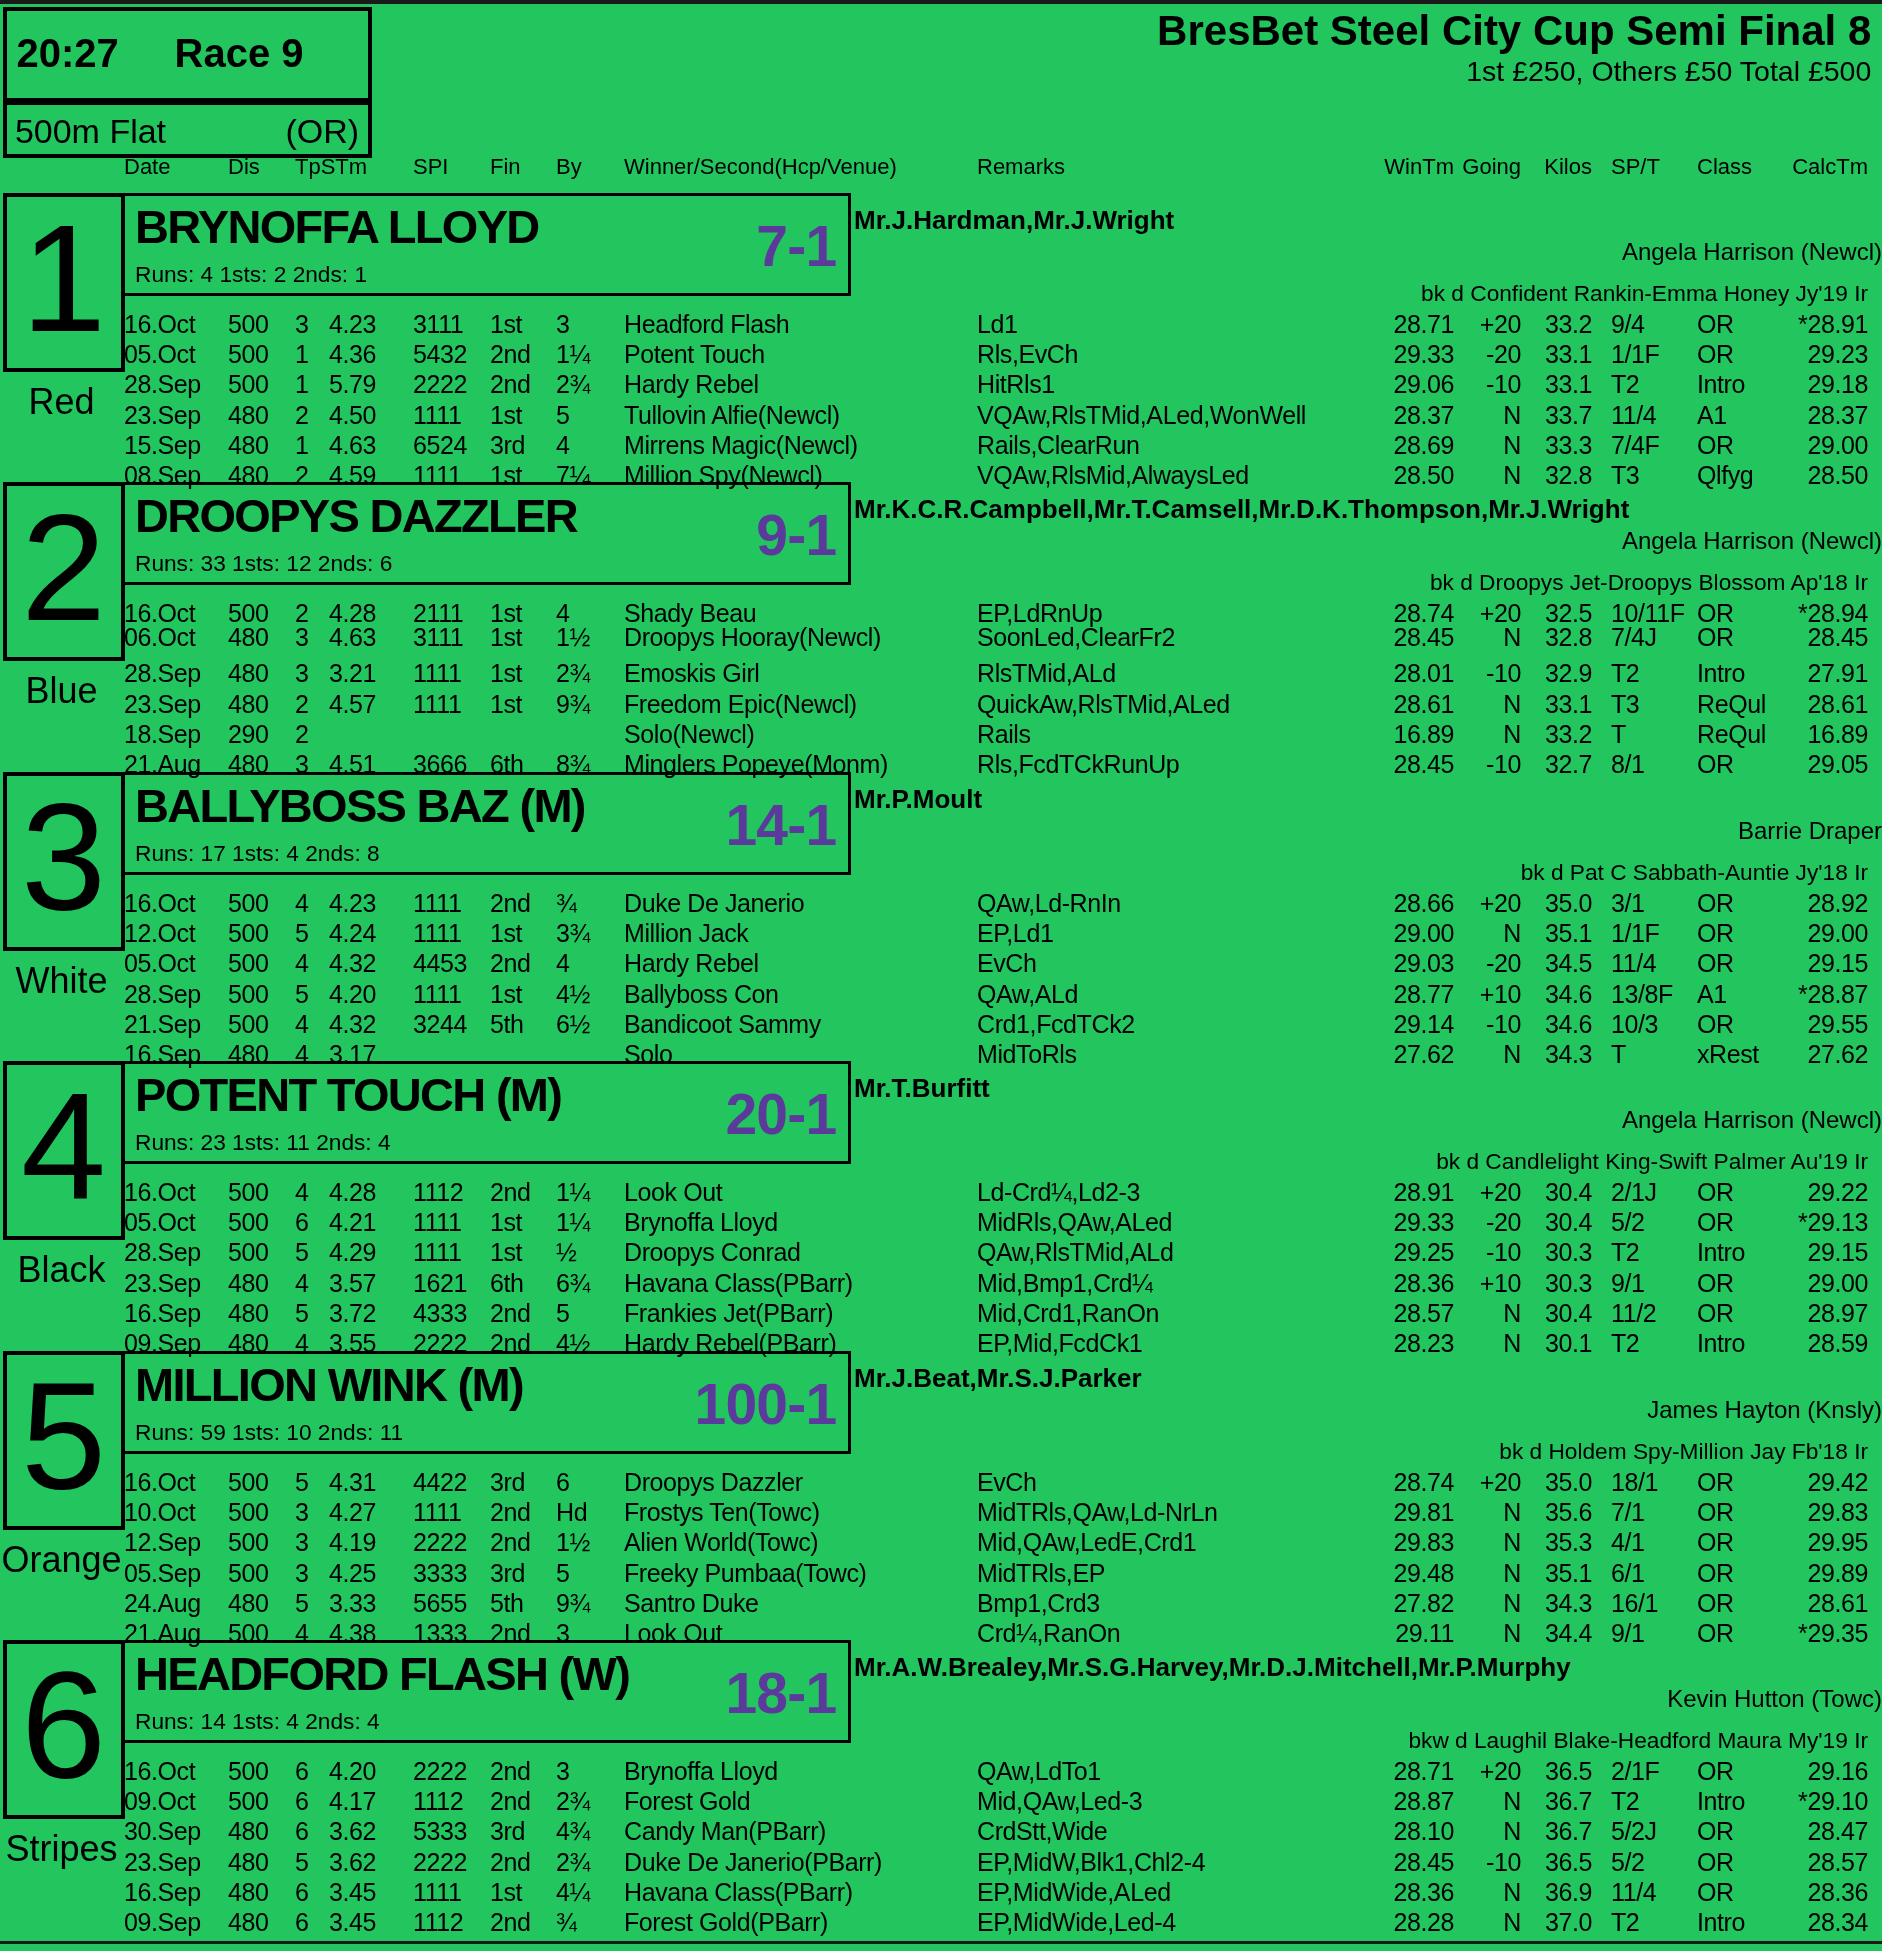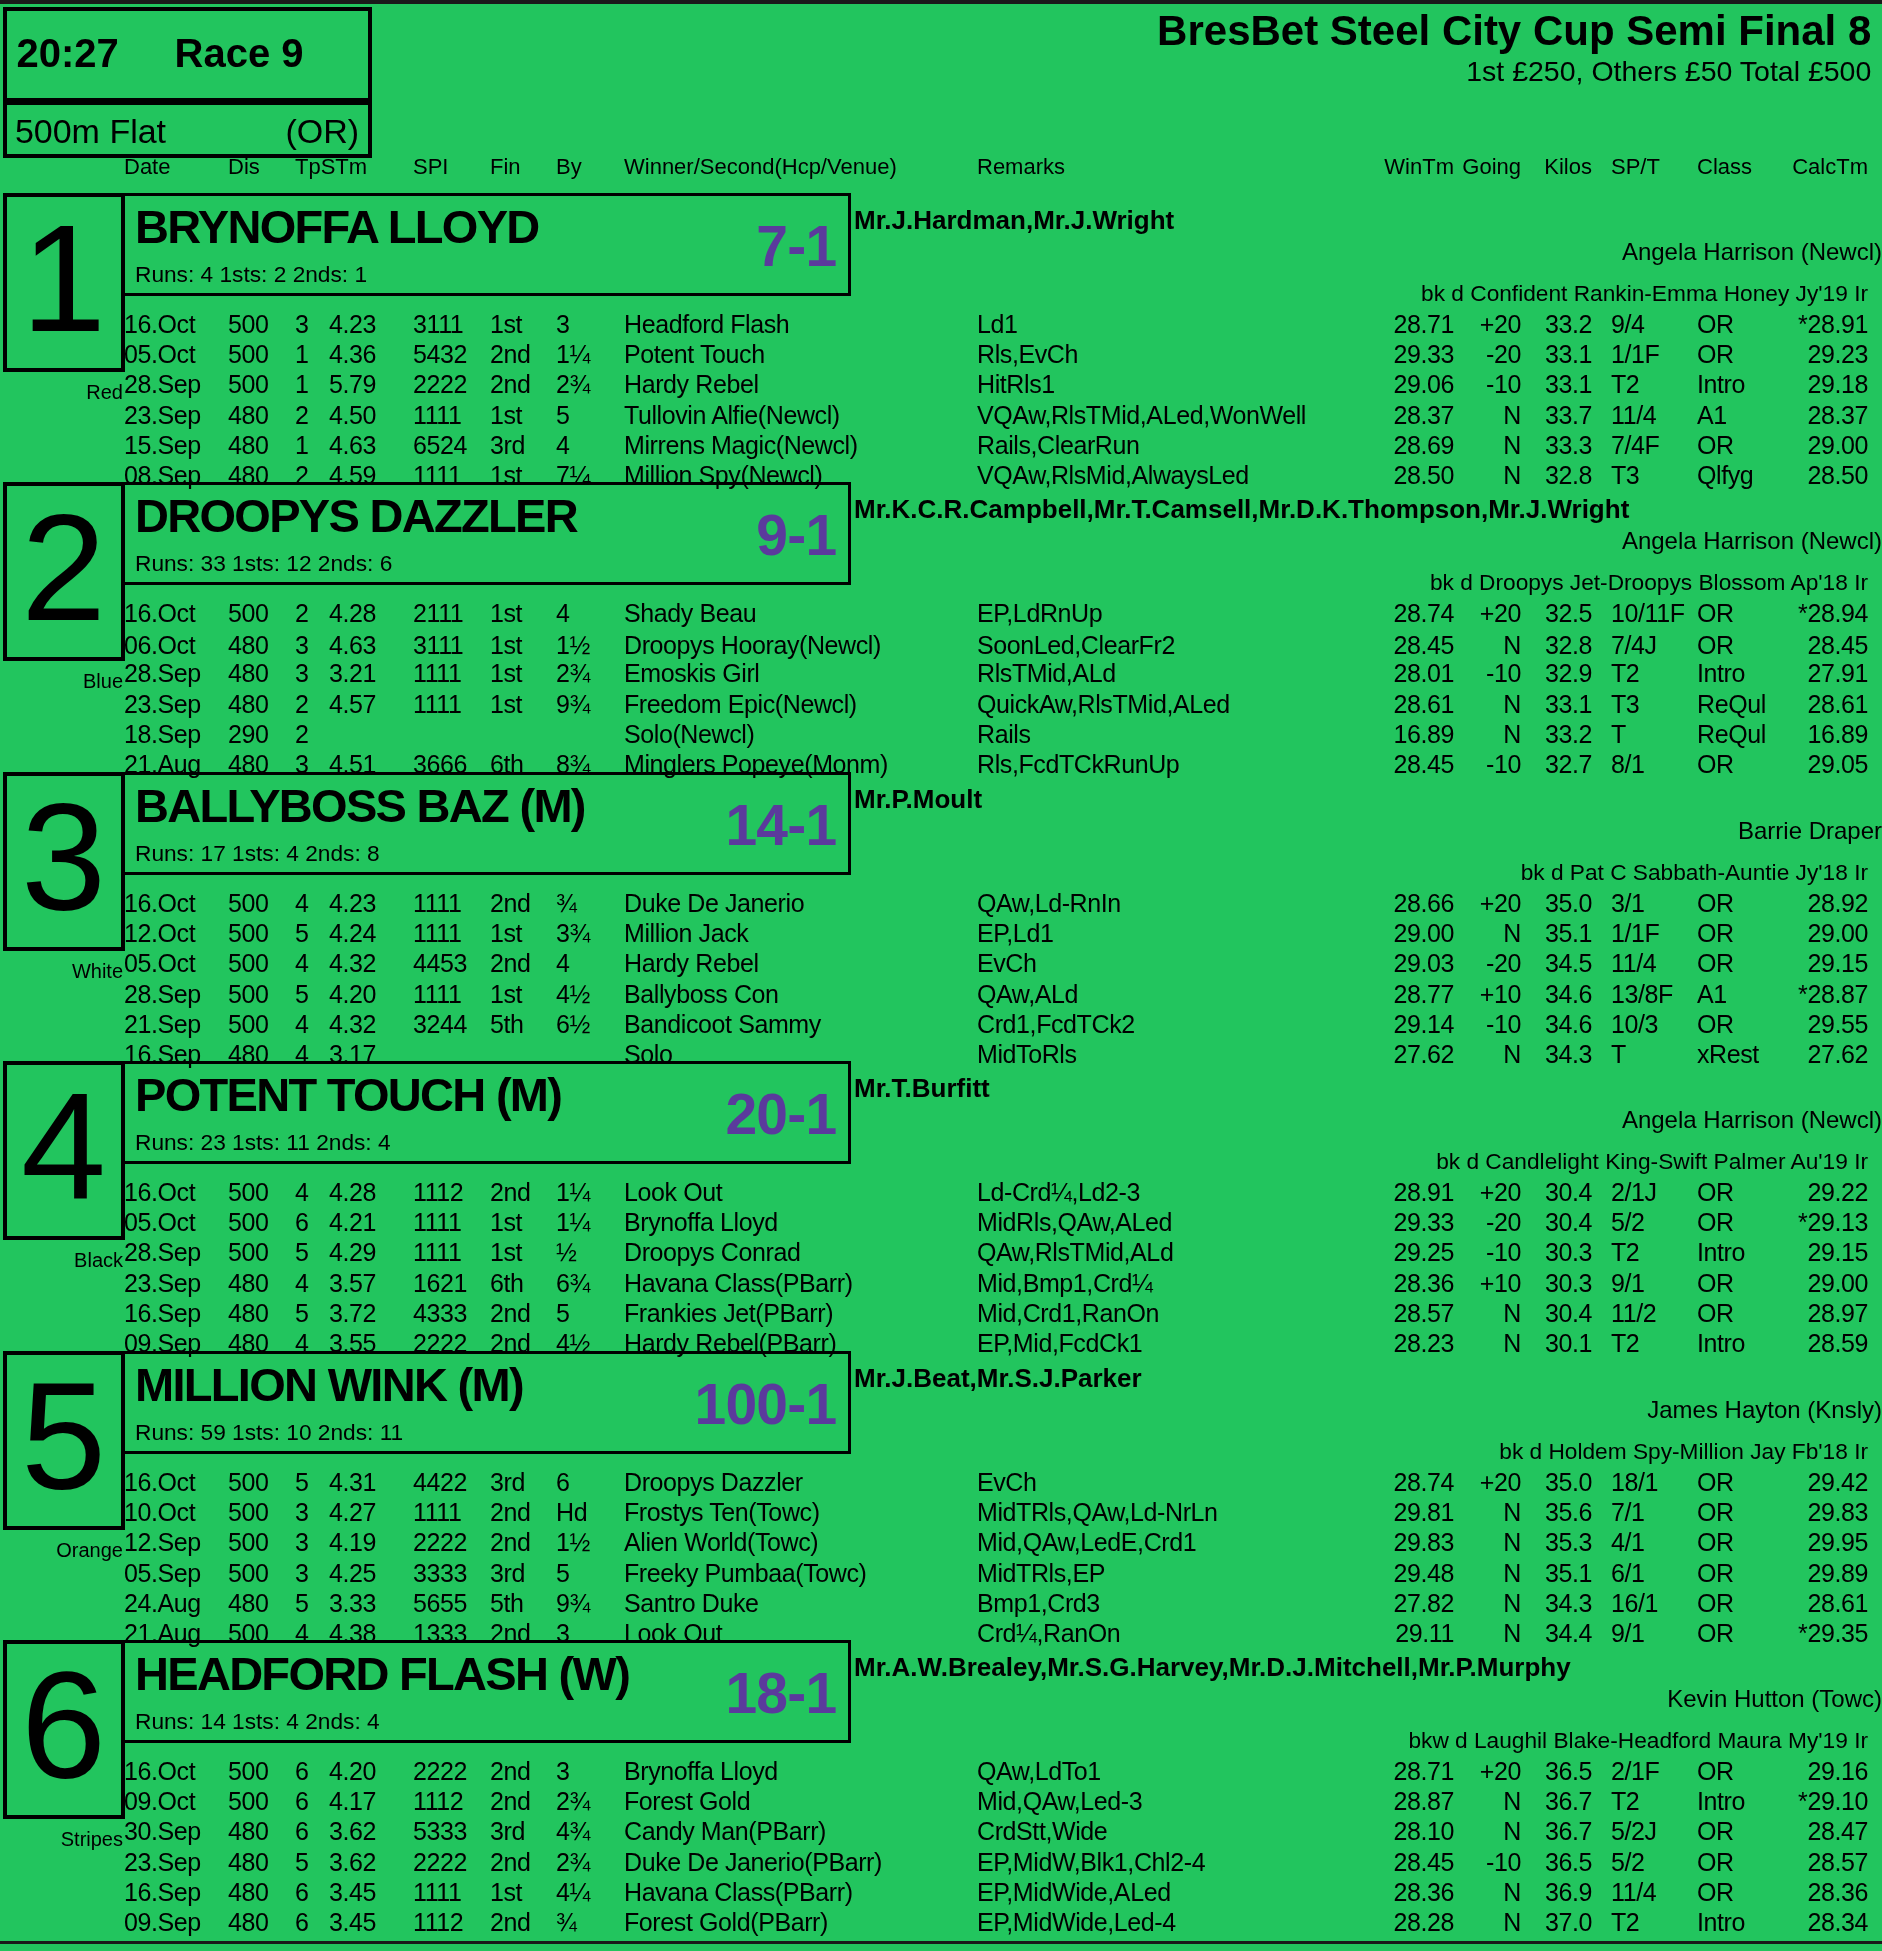--- a/index.html
+++ b/index.html
@@ -38,21 +38,21 @@
   .c-kilos{left:1529px;width:63px;text-align:right;}
   .c-spt{left:1611px;width:82px;}
   .c-class{left:1697px;width:79px;}
   .c-calctm{left:1777px;width:91px;text-align:right;}
 
   
   .runner{position:absolute;left:0;width:1883px;height:289px;}
   .trap-box{position:absolute;left:2.5px;top:0;width:114px;height:171px;border:4.2px solid #000;}
   .trap-num{position:absolute;left:0;top:-5px;width:100%;text-align:center;
             font-size:153px;line-height:171px;}
-  .trap-color{position:absolute;left:0;top:188px;width:123px;text-align:right;font-size:20px;}
+  .trap-color{position:absolute;left:0;top:188px;width:123px;text-align:center;font-size:36px;}
   .name-box{position:absolute;left:122px;top:0;width:723px;height:97px;border:3.4px solid #000;}
   .runner-name{position:absolute;left:10px;top:3.4px;font-size:47px;font-weight:bold;
                letter-spacing:-1.7px;white-space:nowrap;}
   .odds{position:absolute;right:11.7px;top:17px;font-size:57px;font-weight:bold;
         letter-spacing:-0.8px;}
   .stats{position:absolute;left:10px;bottom:5px;font-size:22.7px;}
   .owner{position:absolute;left:854px;top:11.7px;font-size:26px;font-weight:bold;white-space:nowrap;}
   .trainer{position:absolute;right:1px;top:45px;font-size:24px;font-weight:normal;white-space:nowrap;}
   .breeding{position:absolute;right:15px;top:87px;font-size:22.7px;white-space:nowrap;}
   .form-rows{position:absolute;left:0;top:117px;width:1883px;}
@@ -236,21 +236,21 @@
     <span class="cell c-by">4</span>
     <span class="cell c-winner">Shady Beau</span>
     <span class="cell c-remarks">EP,LdRnUp</span>
     <span class="cell c-wintm">28.74</span>
     <span class="cell c-going">+20</span>
     <span class="cell c-kilos">32.5</span>
     <span class="cell c-spt">10/11F</span>
     <span class="cell c-class">OR</span>
     <span class="cell c-calctm">*28.94</span>
   </div>
-          <div class="form-row" style="top: 32px; text-decoration: underline;">
+          <div class="form-row" style="top: 24px; text-decoration: underline;">
     <span class="cell c-date">06.Oct</span>
     <span class="cell c-dis">480</span>
     <span class="cell c-tp">3</span>
     <span class="cell c-stm">4.63</span>
     <span class="cell c-spi">3111</span>
     <span class="cell c-fin">1st</span>
     <span class="cell c-by">1½</span>
     <span class="cell c-winner">Droopys Hooray(Newcl)</span>
     <span class="cell c-remarks">SoonLed,ClearFr2</span>
     <span class="cell c-wintm">28.45</span>

